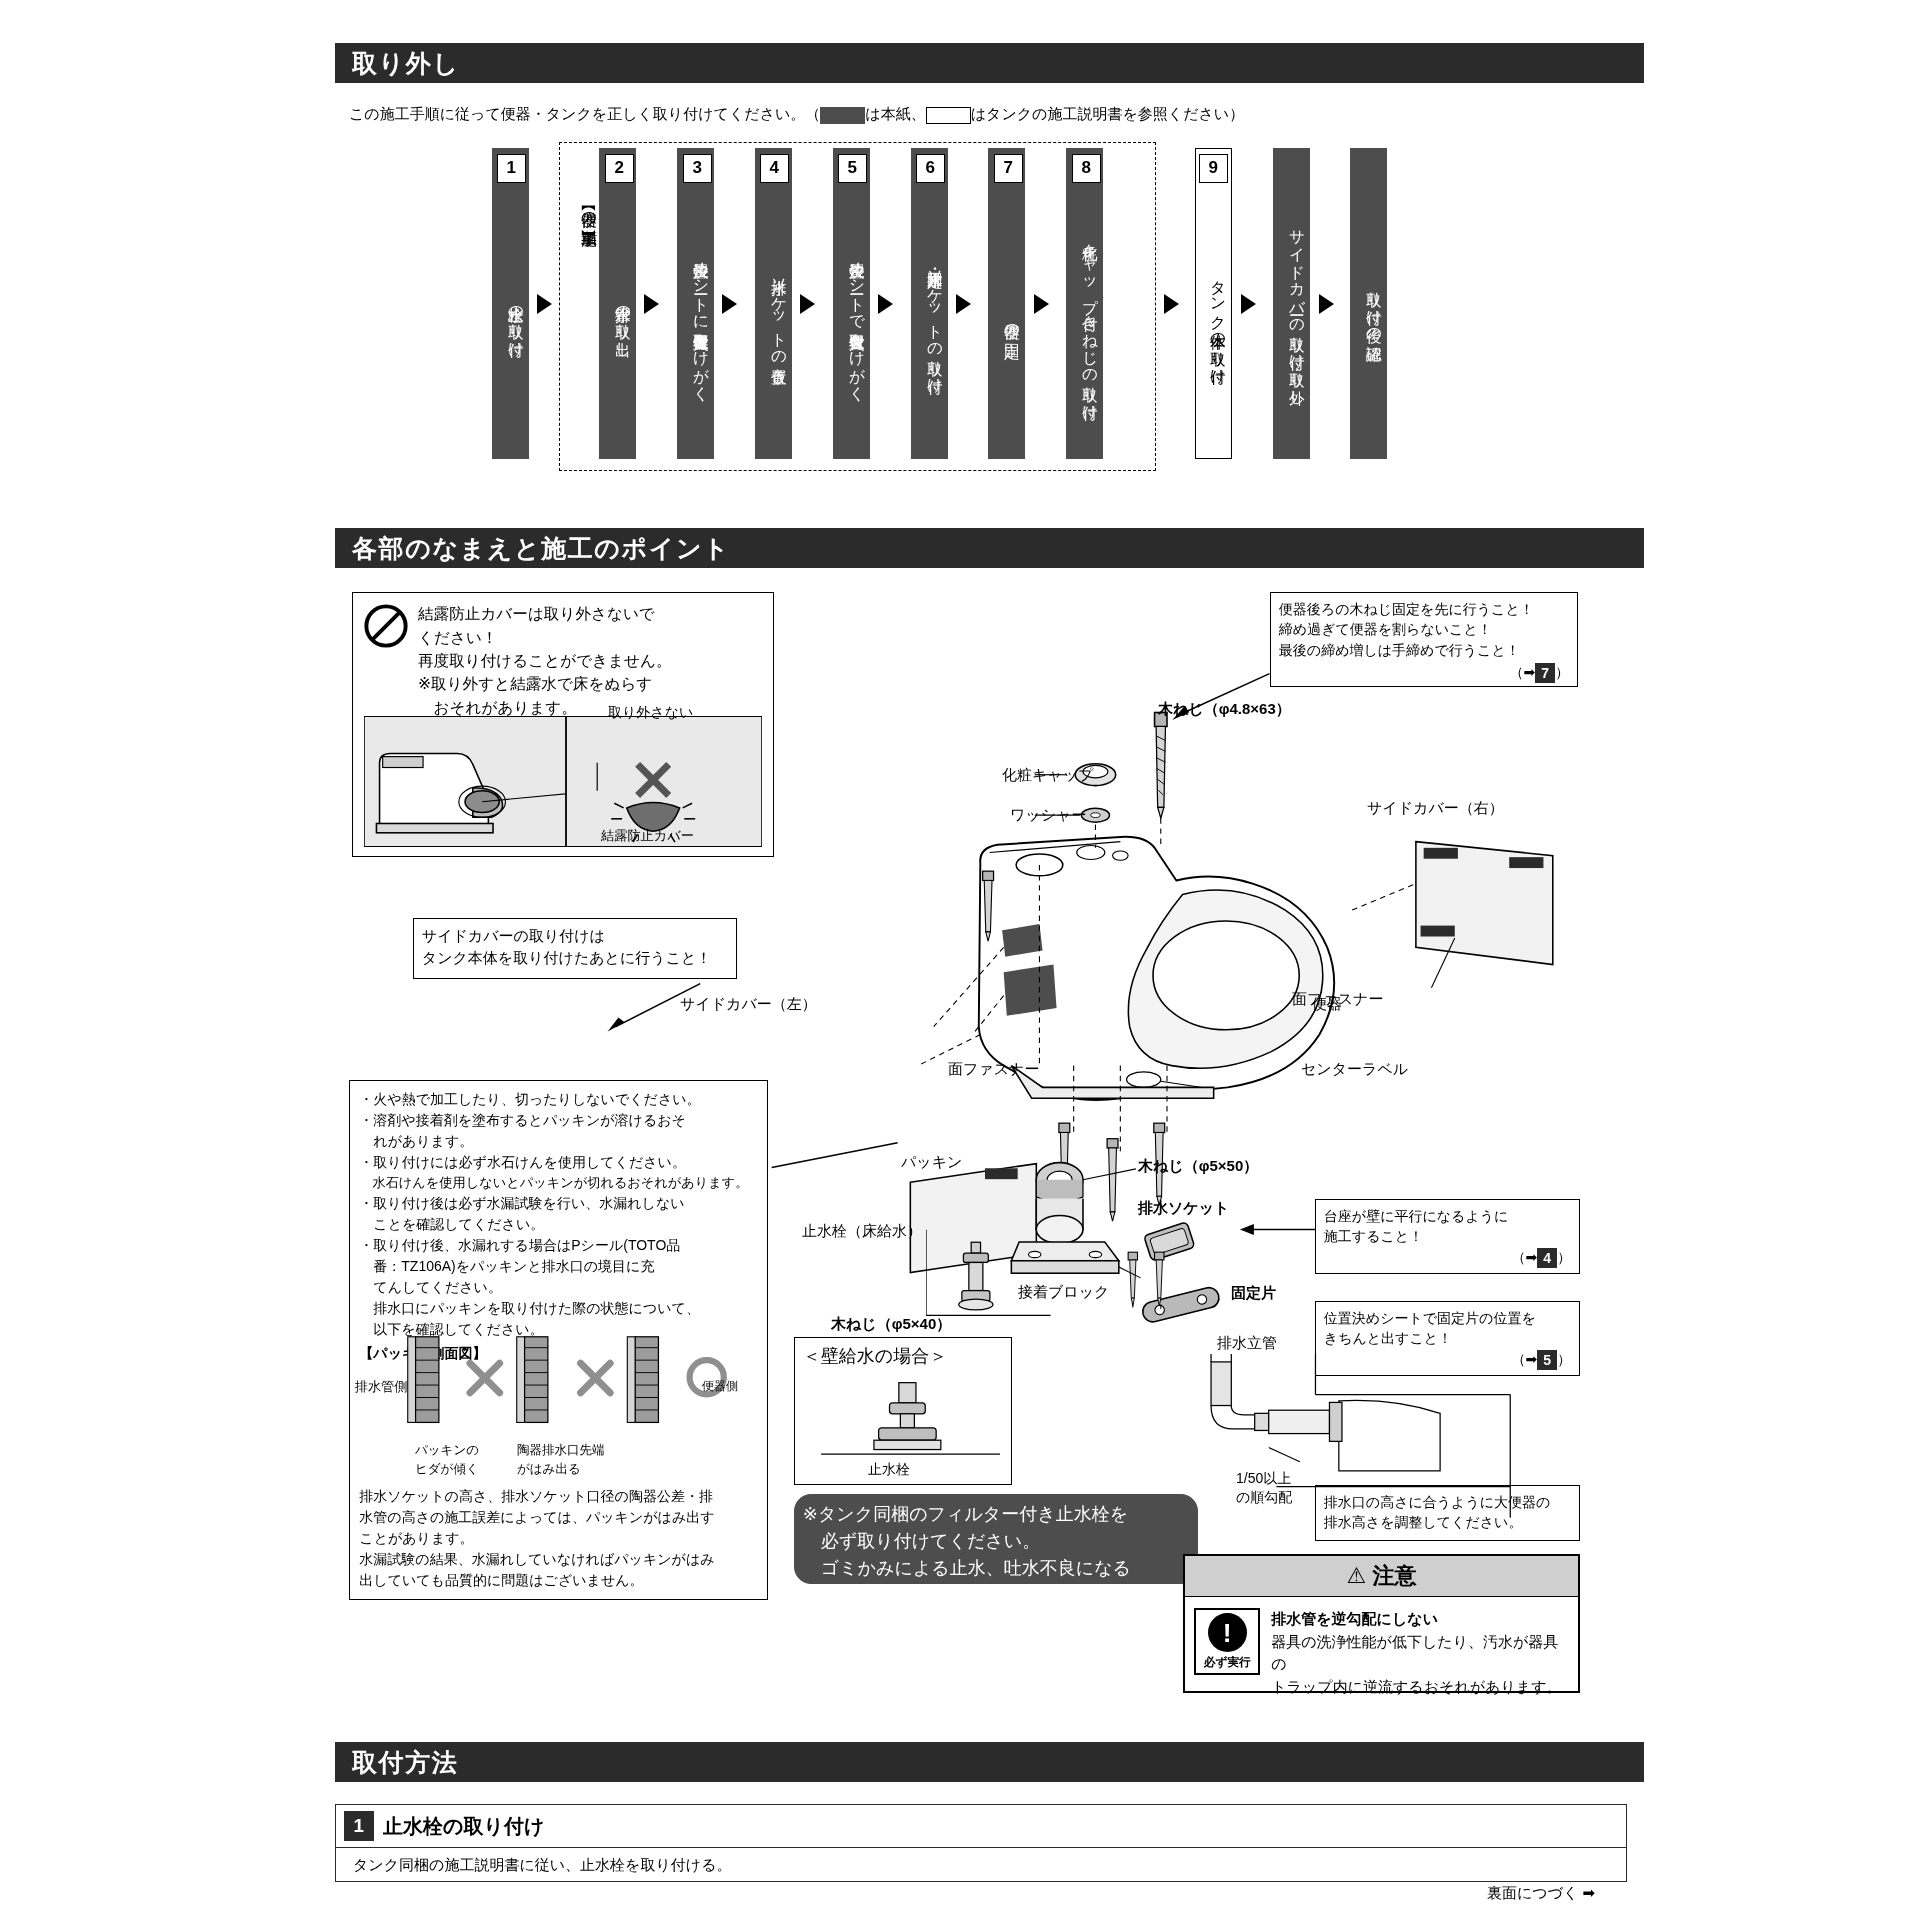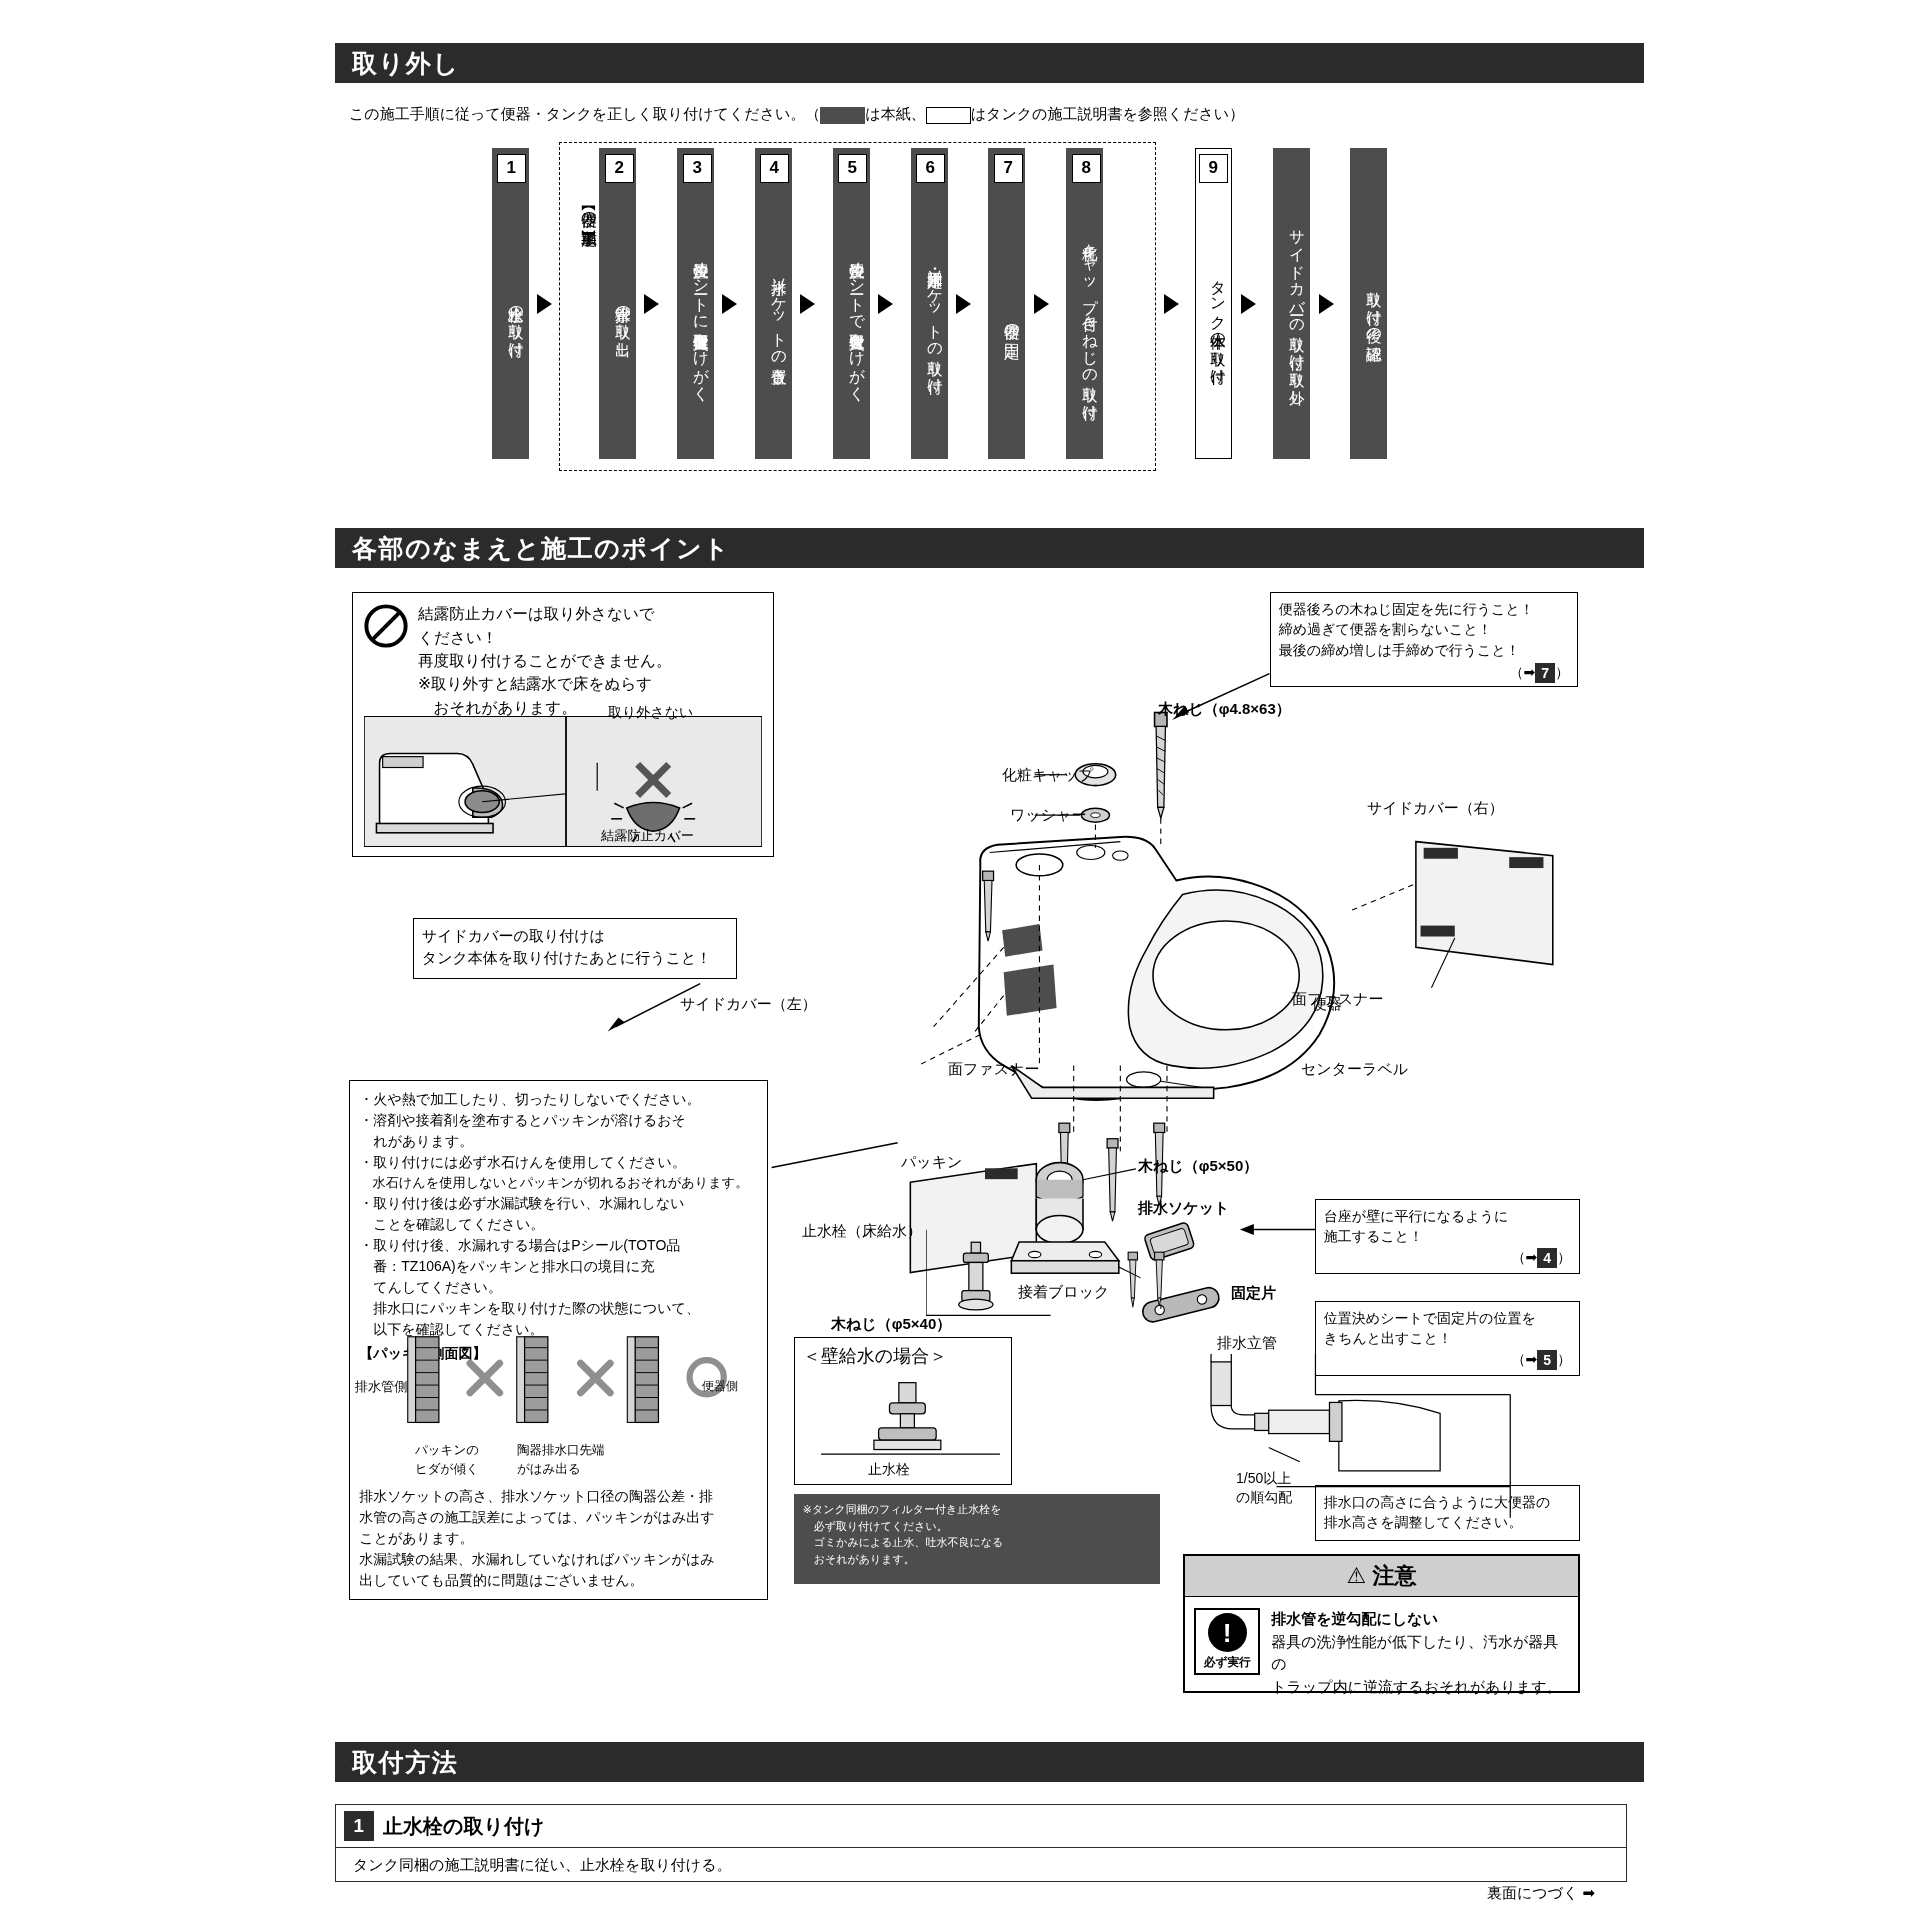--- a/index.html
+++ b/index.html
@@ -551,21 +551,21 @@
       <rect x="100" y="6" width="22" height="26" fill="#d9d9d9" stroke="#000" stroke-width="1.6"></rect>
       <rect x="88" y="32" width="46" height="14" rx="4" fill="#c2c2c2" stroke="#000" stroke-width="1.6"></rect>
       <rect x="102" y="46" width="18" height="18" fill="#d9d9d9" stroke="#000" stroke-width="1.6"></rect>
       <rect x="74" y="64" width="74" height="16" rx="4" fill="#bfbfbf" stroke="#000" stroke-width="1.6"></rect>
       <rect x="68" y="80" width="86" height="12" fill="#e2e2e2" stroke="#000" stroke-width="1.6"></rect>
       <line x1="0" y1="98" x2="230" y2="98" stroke="#000" stroke-width="1.6"></line>
     </svg>
     <div style="position:absolute;left:73px;top:121px;font-size:14px;">止水栓</div>
   </div>
 
-  <div class="callout dark" style="left:794px;top:1494px;width:366px;height:90px;font-size:11px;line-height:1.5;">
+  <div class="callout dark" style="left:794px;top:1494px;width:404px;height:90px;font-size:18px;line-height:1.5;border-radius:17px;">
     <div>※タンク同梱のフィルター付き止水栓を</div>
     <div>　必ず取り付けてください。</div>
     <div>　ゴミかみによる止水、吐水不良になる</div>
     <div>　おそれがあります。</div>
   </div>
 
   <svg style="position:absolute;left:1183px;top:1354px;" width="374" height="195" viewBox="0 0 480 250">
 
     <line x1="170" y1="0" x2="170" y2="52" stroke="#000" stroke-width="1.6"></line>
     <line x1="170" y1="52" x2="420" y2="52" stroke="#000" stroke-width="1.6"></line>

